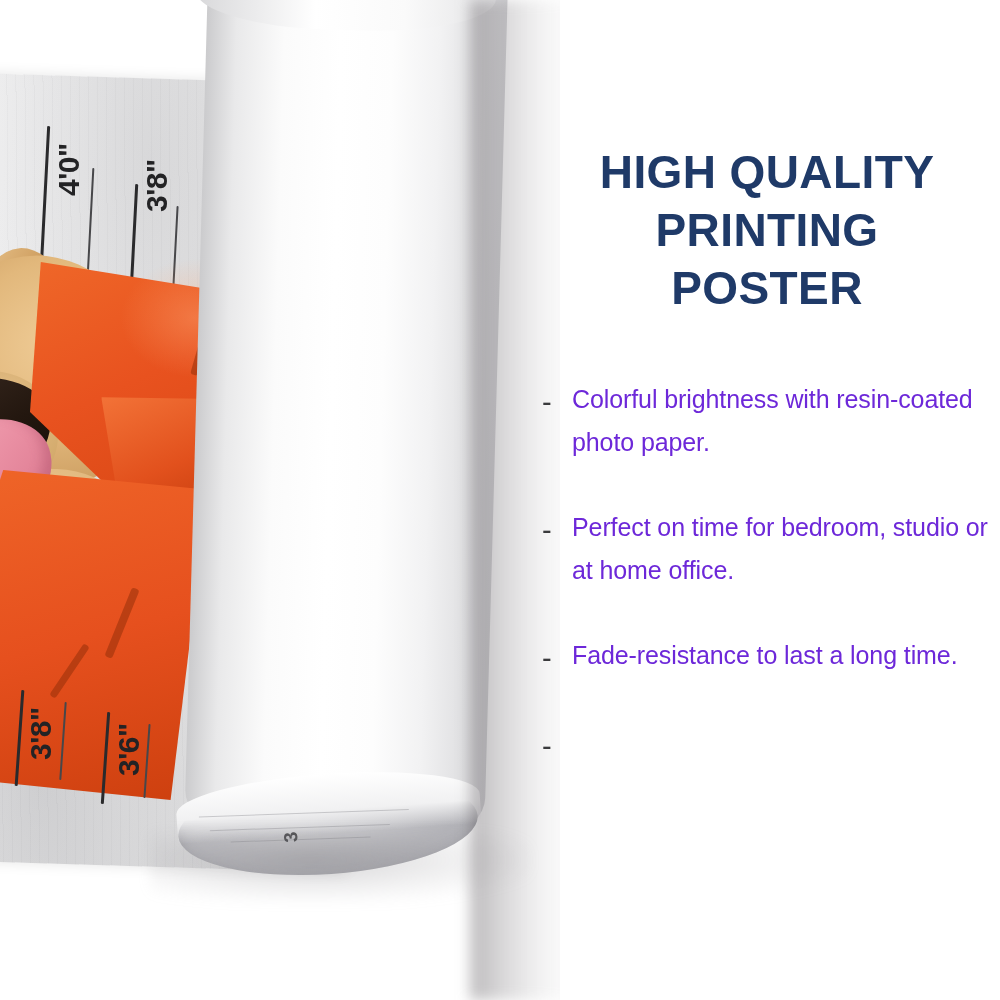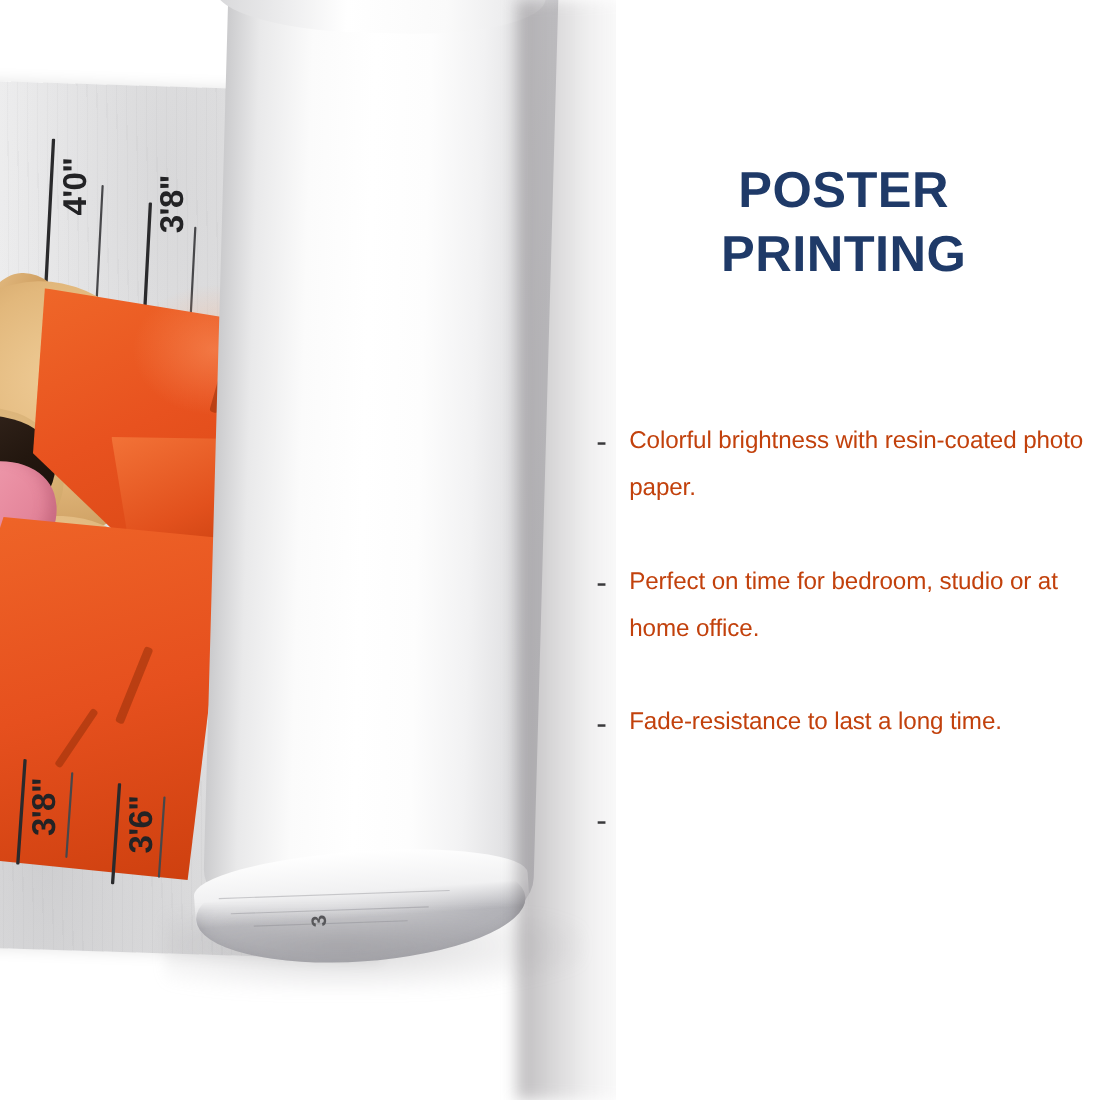--- a/index.html
+++ b/index.html
@@ -328,23 +328,23 @@
     width: 30px;
     padding-top: 2px;
     font-size: 29px;
     line-height: 44px;
     color: #3a3a3c;
     text-align: left;
   }
   .bullet-text {
     flex: 1 1 auto;
     font-family: "Liberation Sans", sans-serif;
-    font-size: 22px;
+    font-size: 25px;
     line-height: 43px;
-    color: #c2410c;
+    color: #6d28d9;
     letter-spacing: -0.1px;
   }
   .bullet:last-child { margin-bottom: 0; }
 </style>
 </head>
 <body>
 
 <div id="stage">
 
   <div id="poster-photo">
@@ -401,22 +401,23 @@
     </div>
     <div class="roll-mouth-mark">3</div>
 
     <div class="floor-shadow"></div>
     <div class="roll-shadow"></div>
   </div>
 
   <div id="copy">
 
     <div id="headline">
+      <span class="hl-line">HIGH QUALITY</span>
+      <span class="hl-line">PRINTING</span>
       <span class="hl-line">POSTER</span>
-      <span class="hl-line">PRINTING</span>
     </div>
 
     <div id="bullets">
 
       <div class="bullet">
         <span class="bullet-dash">-</span>
         <span class="bullet-text">Colorful brightness with resin-coated photo paper.</span>
       </div>
 
       <div class="bullet">

